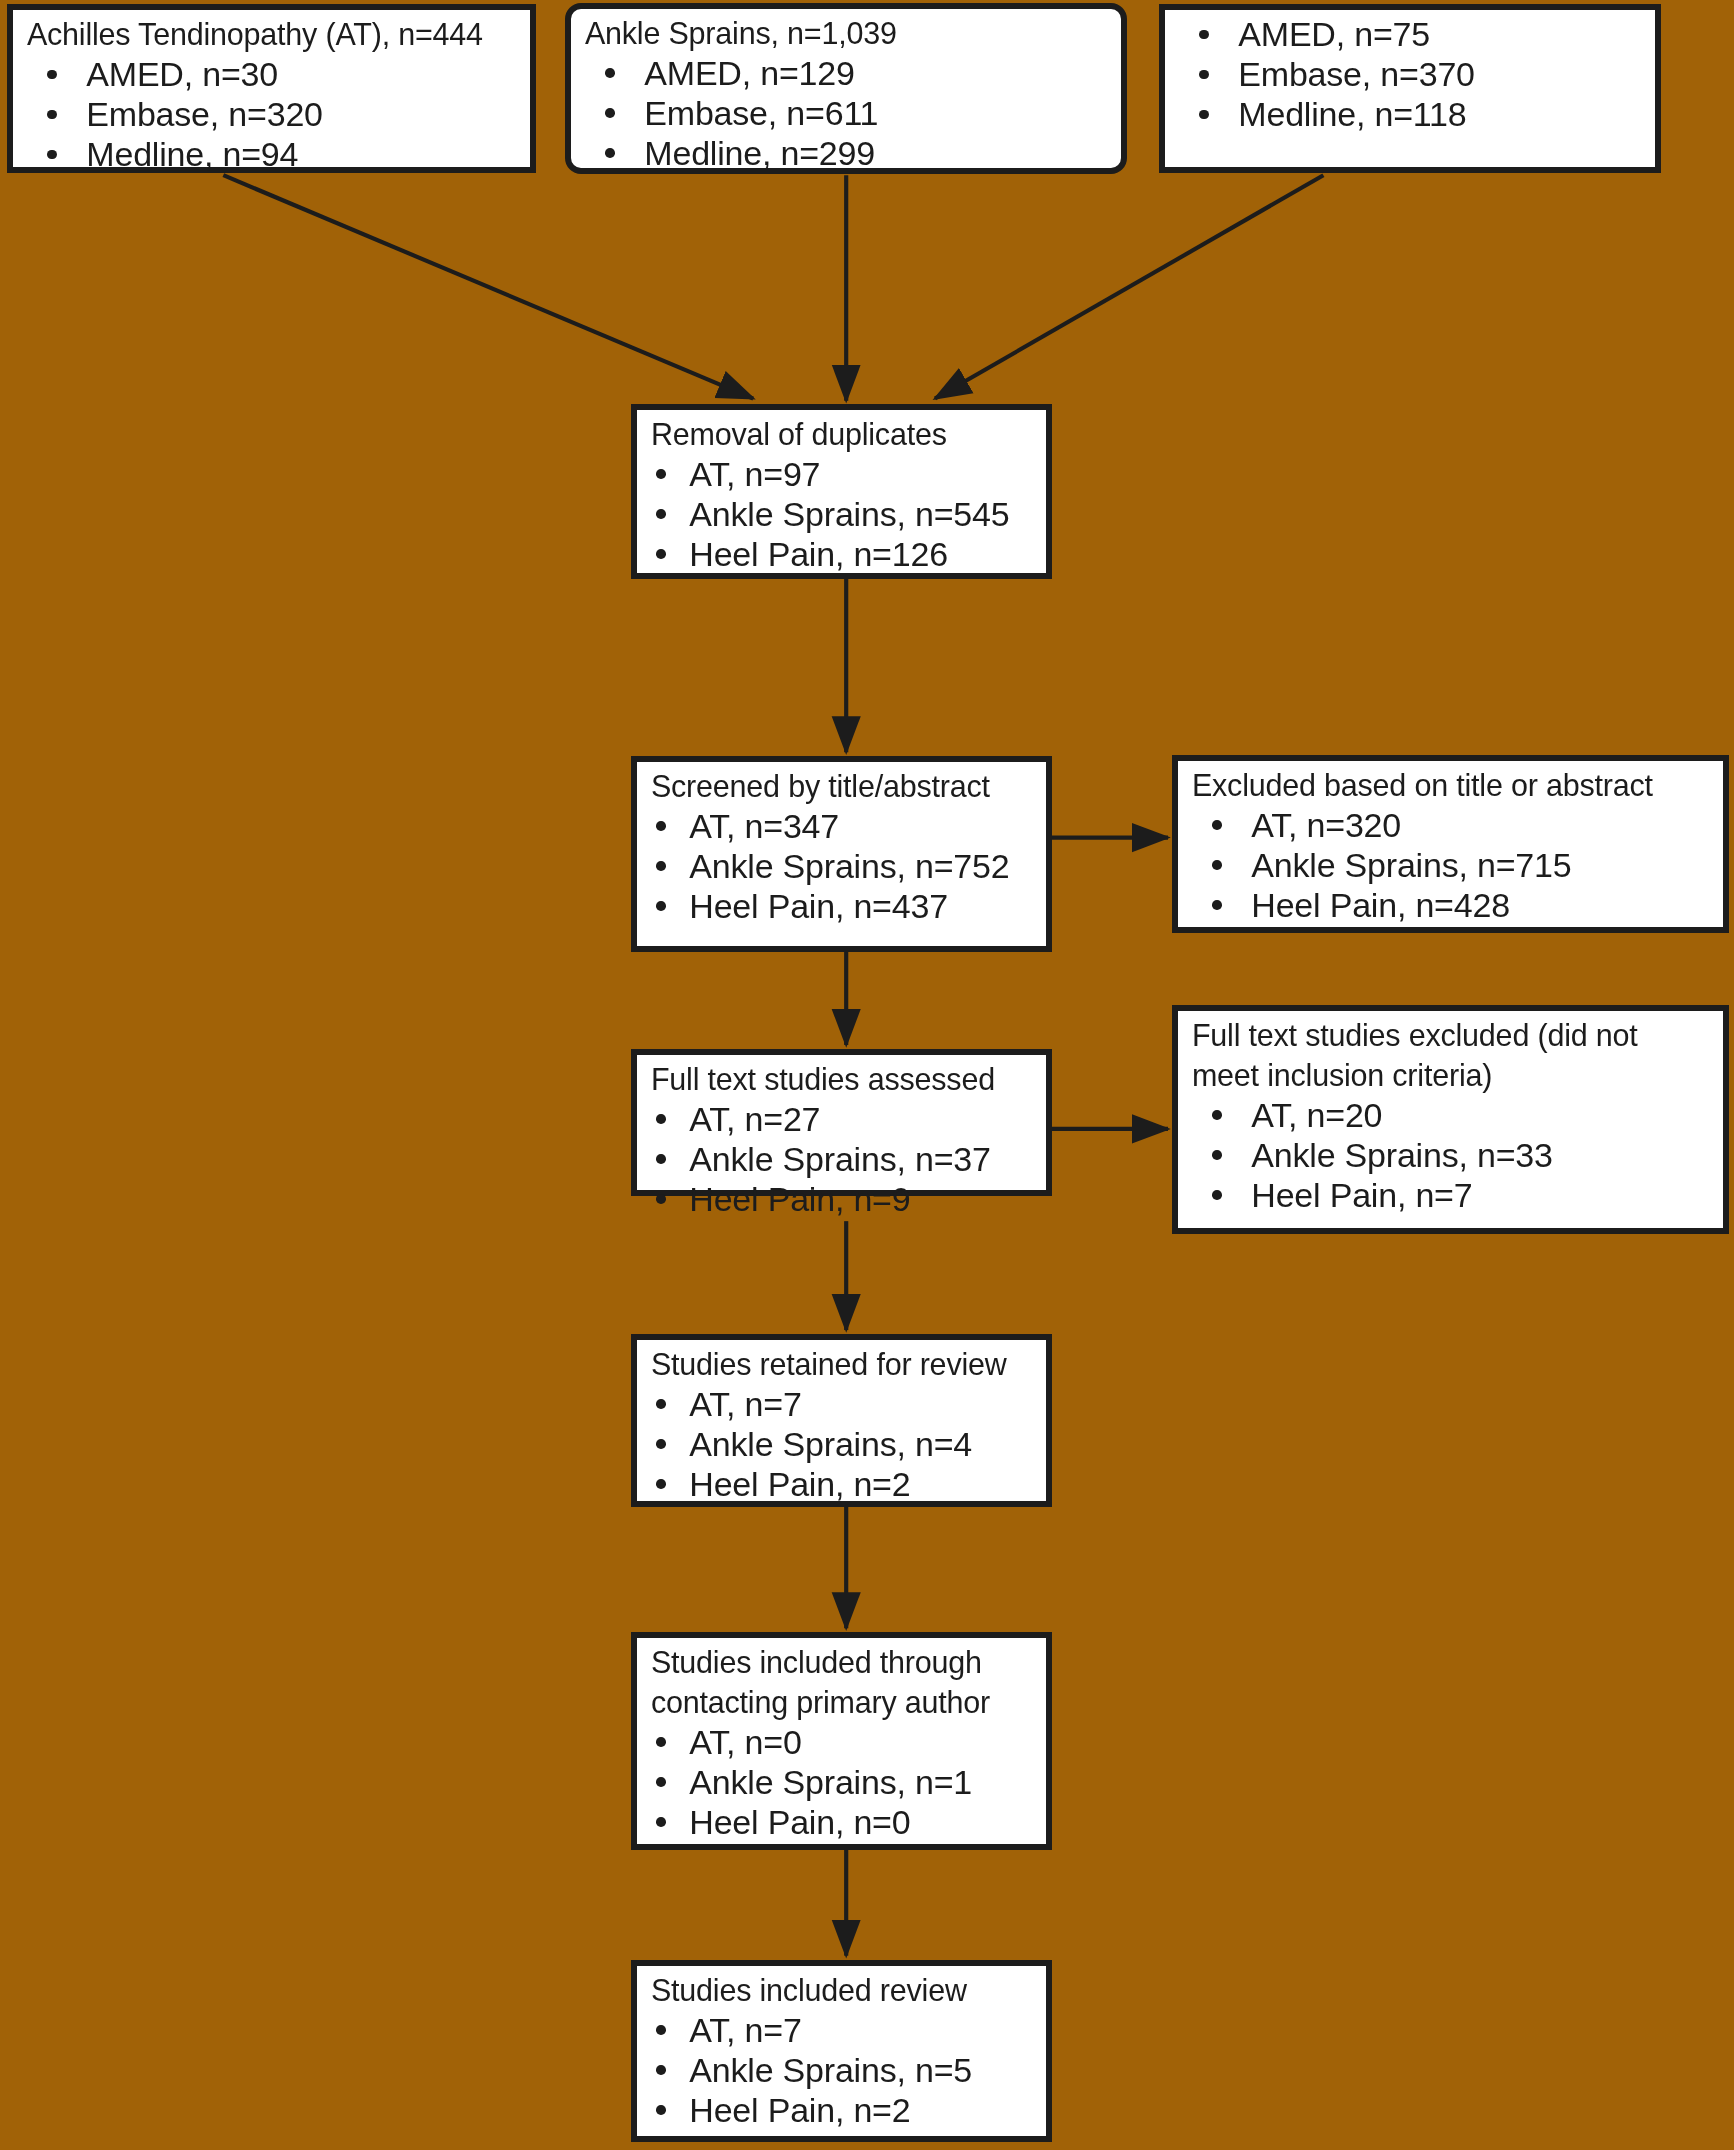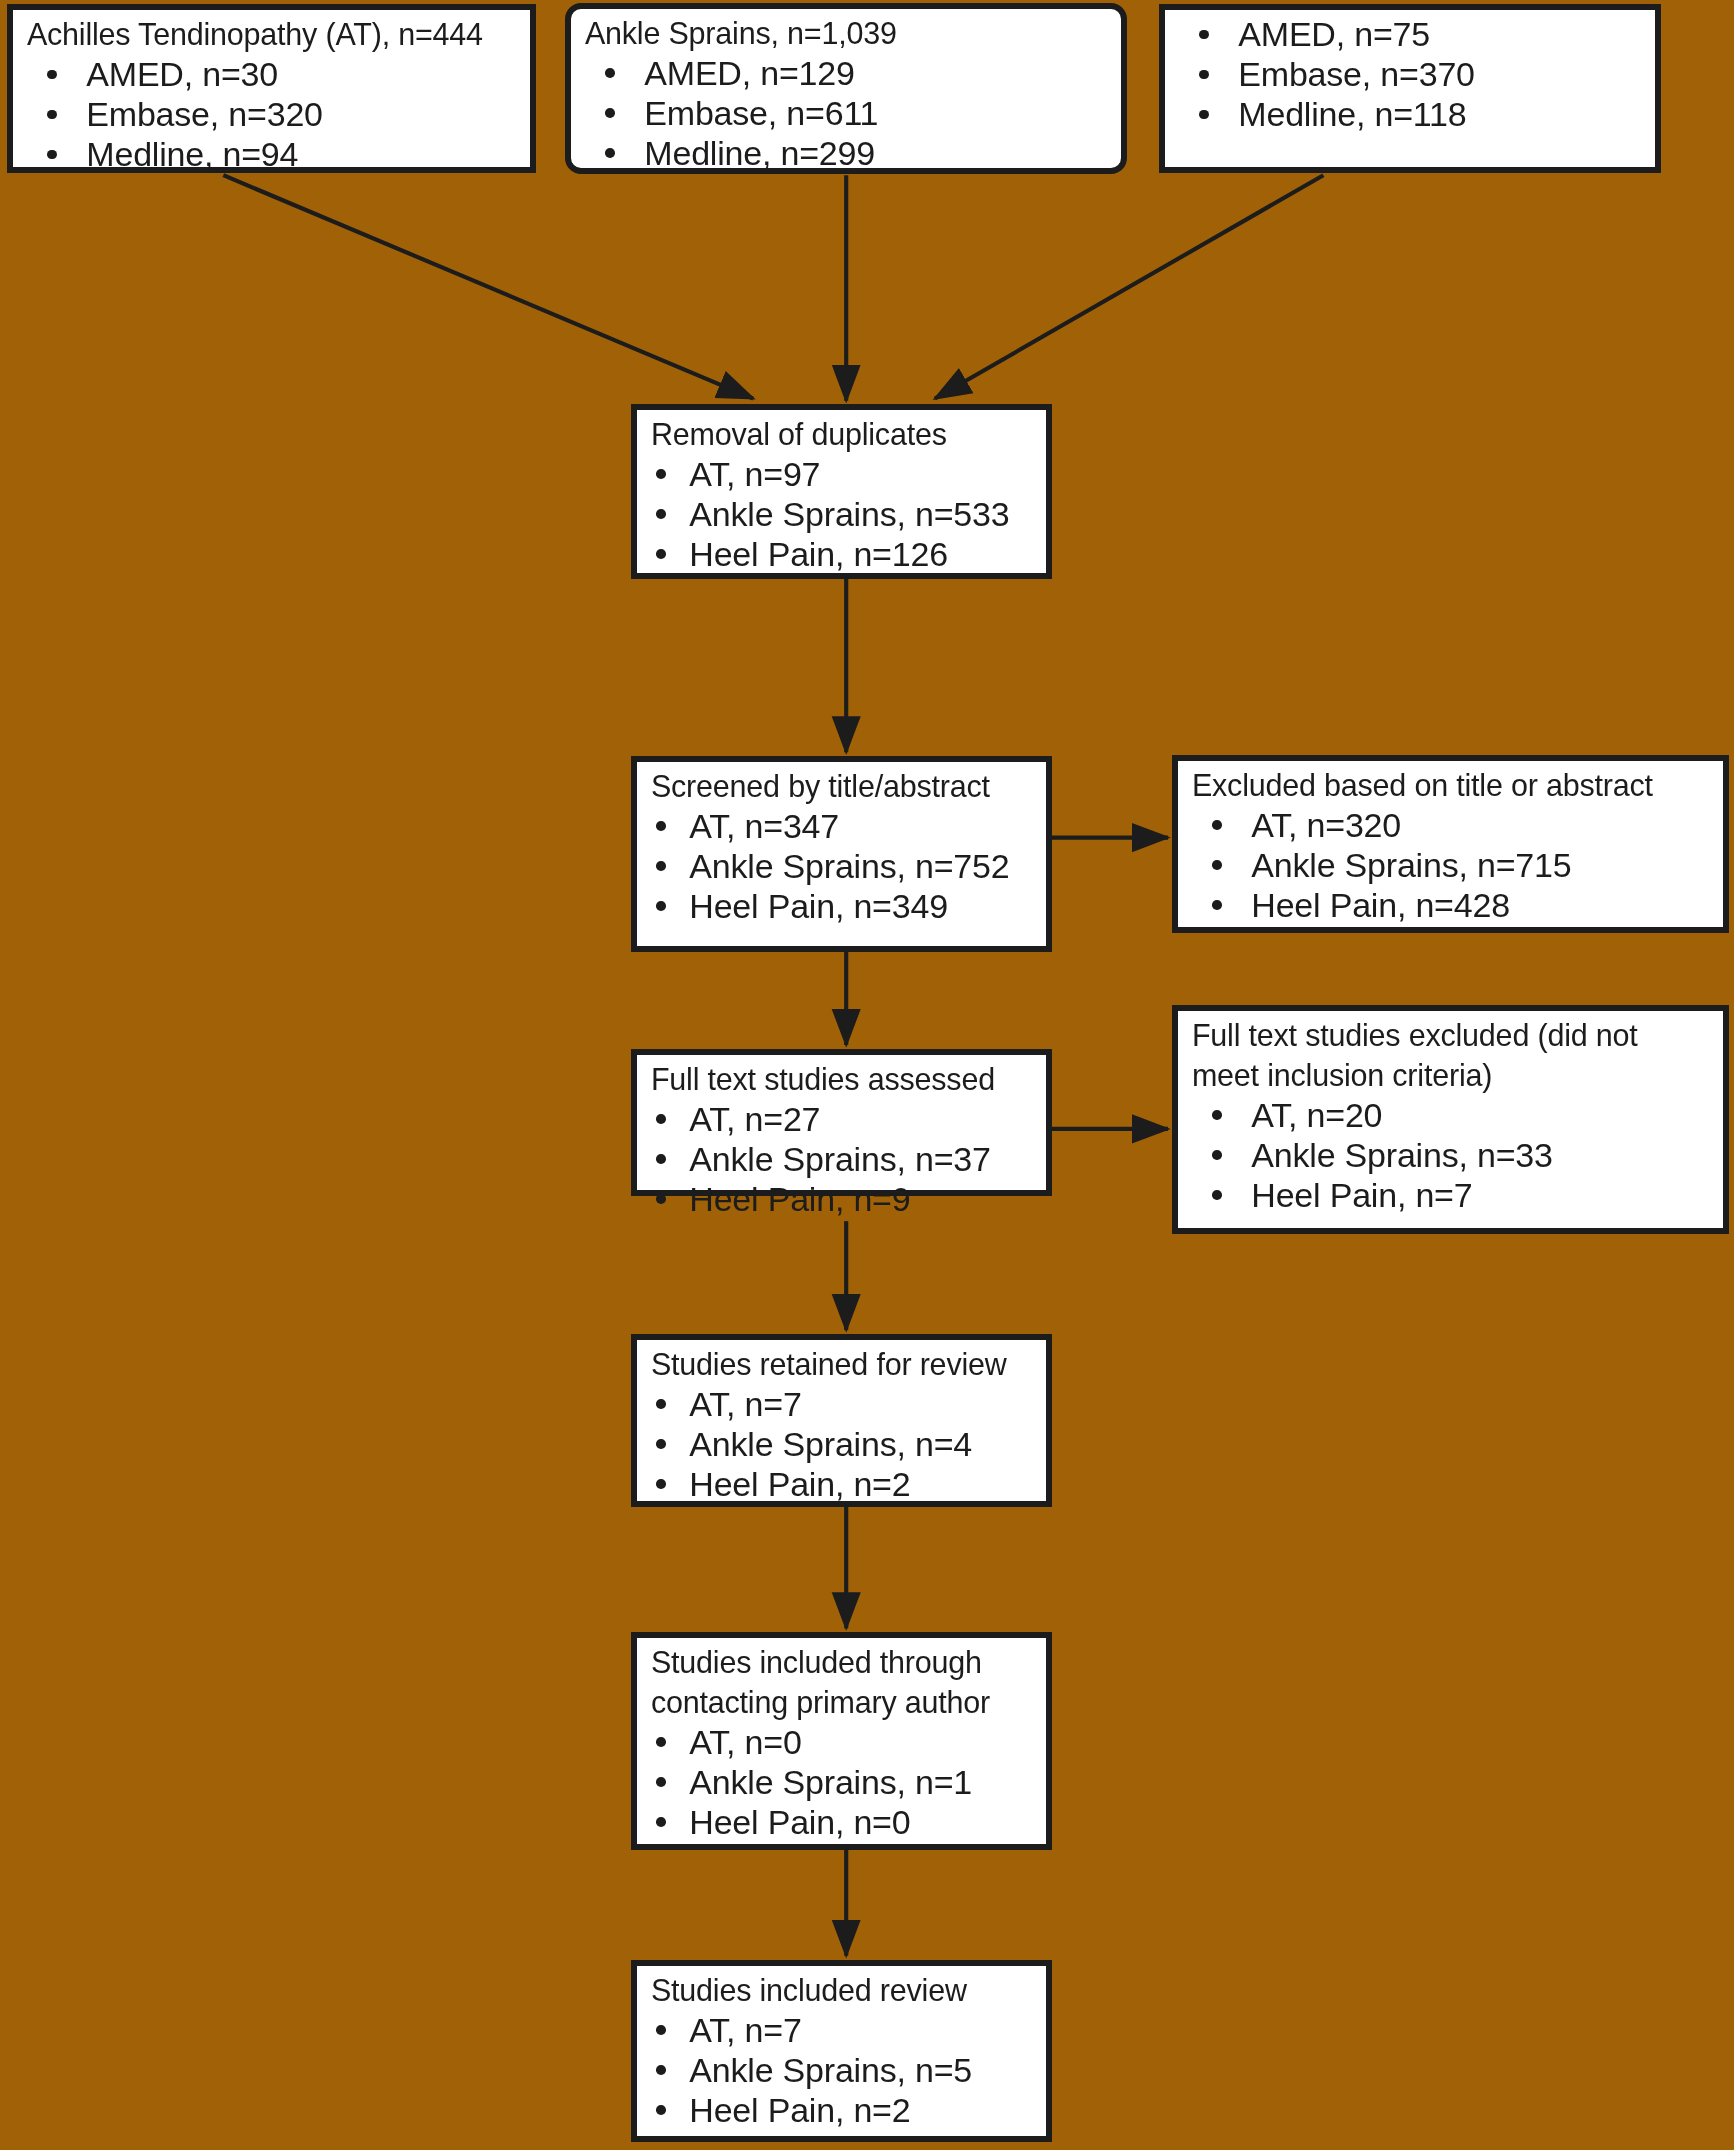--- a/index.html
+++ b/index.html
@@ -118,31 +118,31 @@
       <li>AMED, n=75</li>
       <li>Embase, n=370</li>
       <li>Medline, n=118</li>
     </ul>
   </div>
 
   <div class="box" style="left:631px; top:404px; width:421px; height:175px;">
     <div class="box-title">Removal of duplicates</div>
     <ul class="box-list indent-narrow">
       <li>AT, n=97</li>
-      <li>Ankle Sprains, n=533</li>
+      <li>Ankle Sprains, n=545</li>
       <li>Heel Pain, n=126</li>
     </ul>
   </div>
 
   <div class="box" style="left:631px; top:756px; width:421px; height:196px;">
     <div class="box-title">Screened by title/abstract</div>
     <ul class="box-list indent-narrow">
       <li>AT, n=347</li>
       <li>Ankle Sprains, n=752</li>
-      <li>Heel Pain, n=349</li>
+      <li>Heel Pain, n=437</li>
     </ul>
   </div>
 
   <div class="box" style="left:1172px; top:755px; width:557px; height:178px;">
     <div class="box-title">Excluded based on title or abstract</div>
     <ul class="box-list">
       <li>AT, n=320</li>
       <li>Ankle Sprains, n=715</li>
       <li>Heel Pain, n=428</li>
     </ul>

